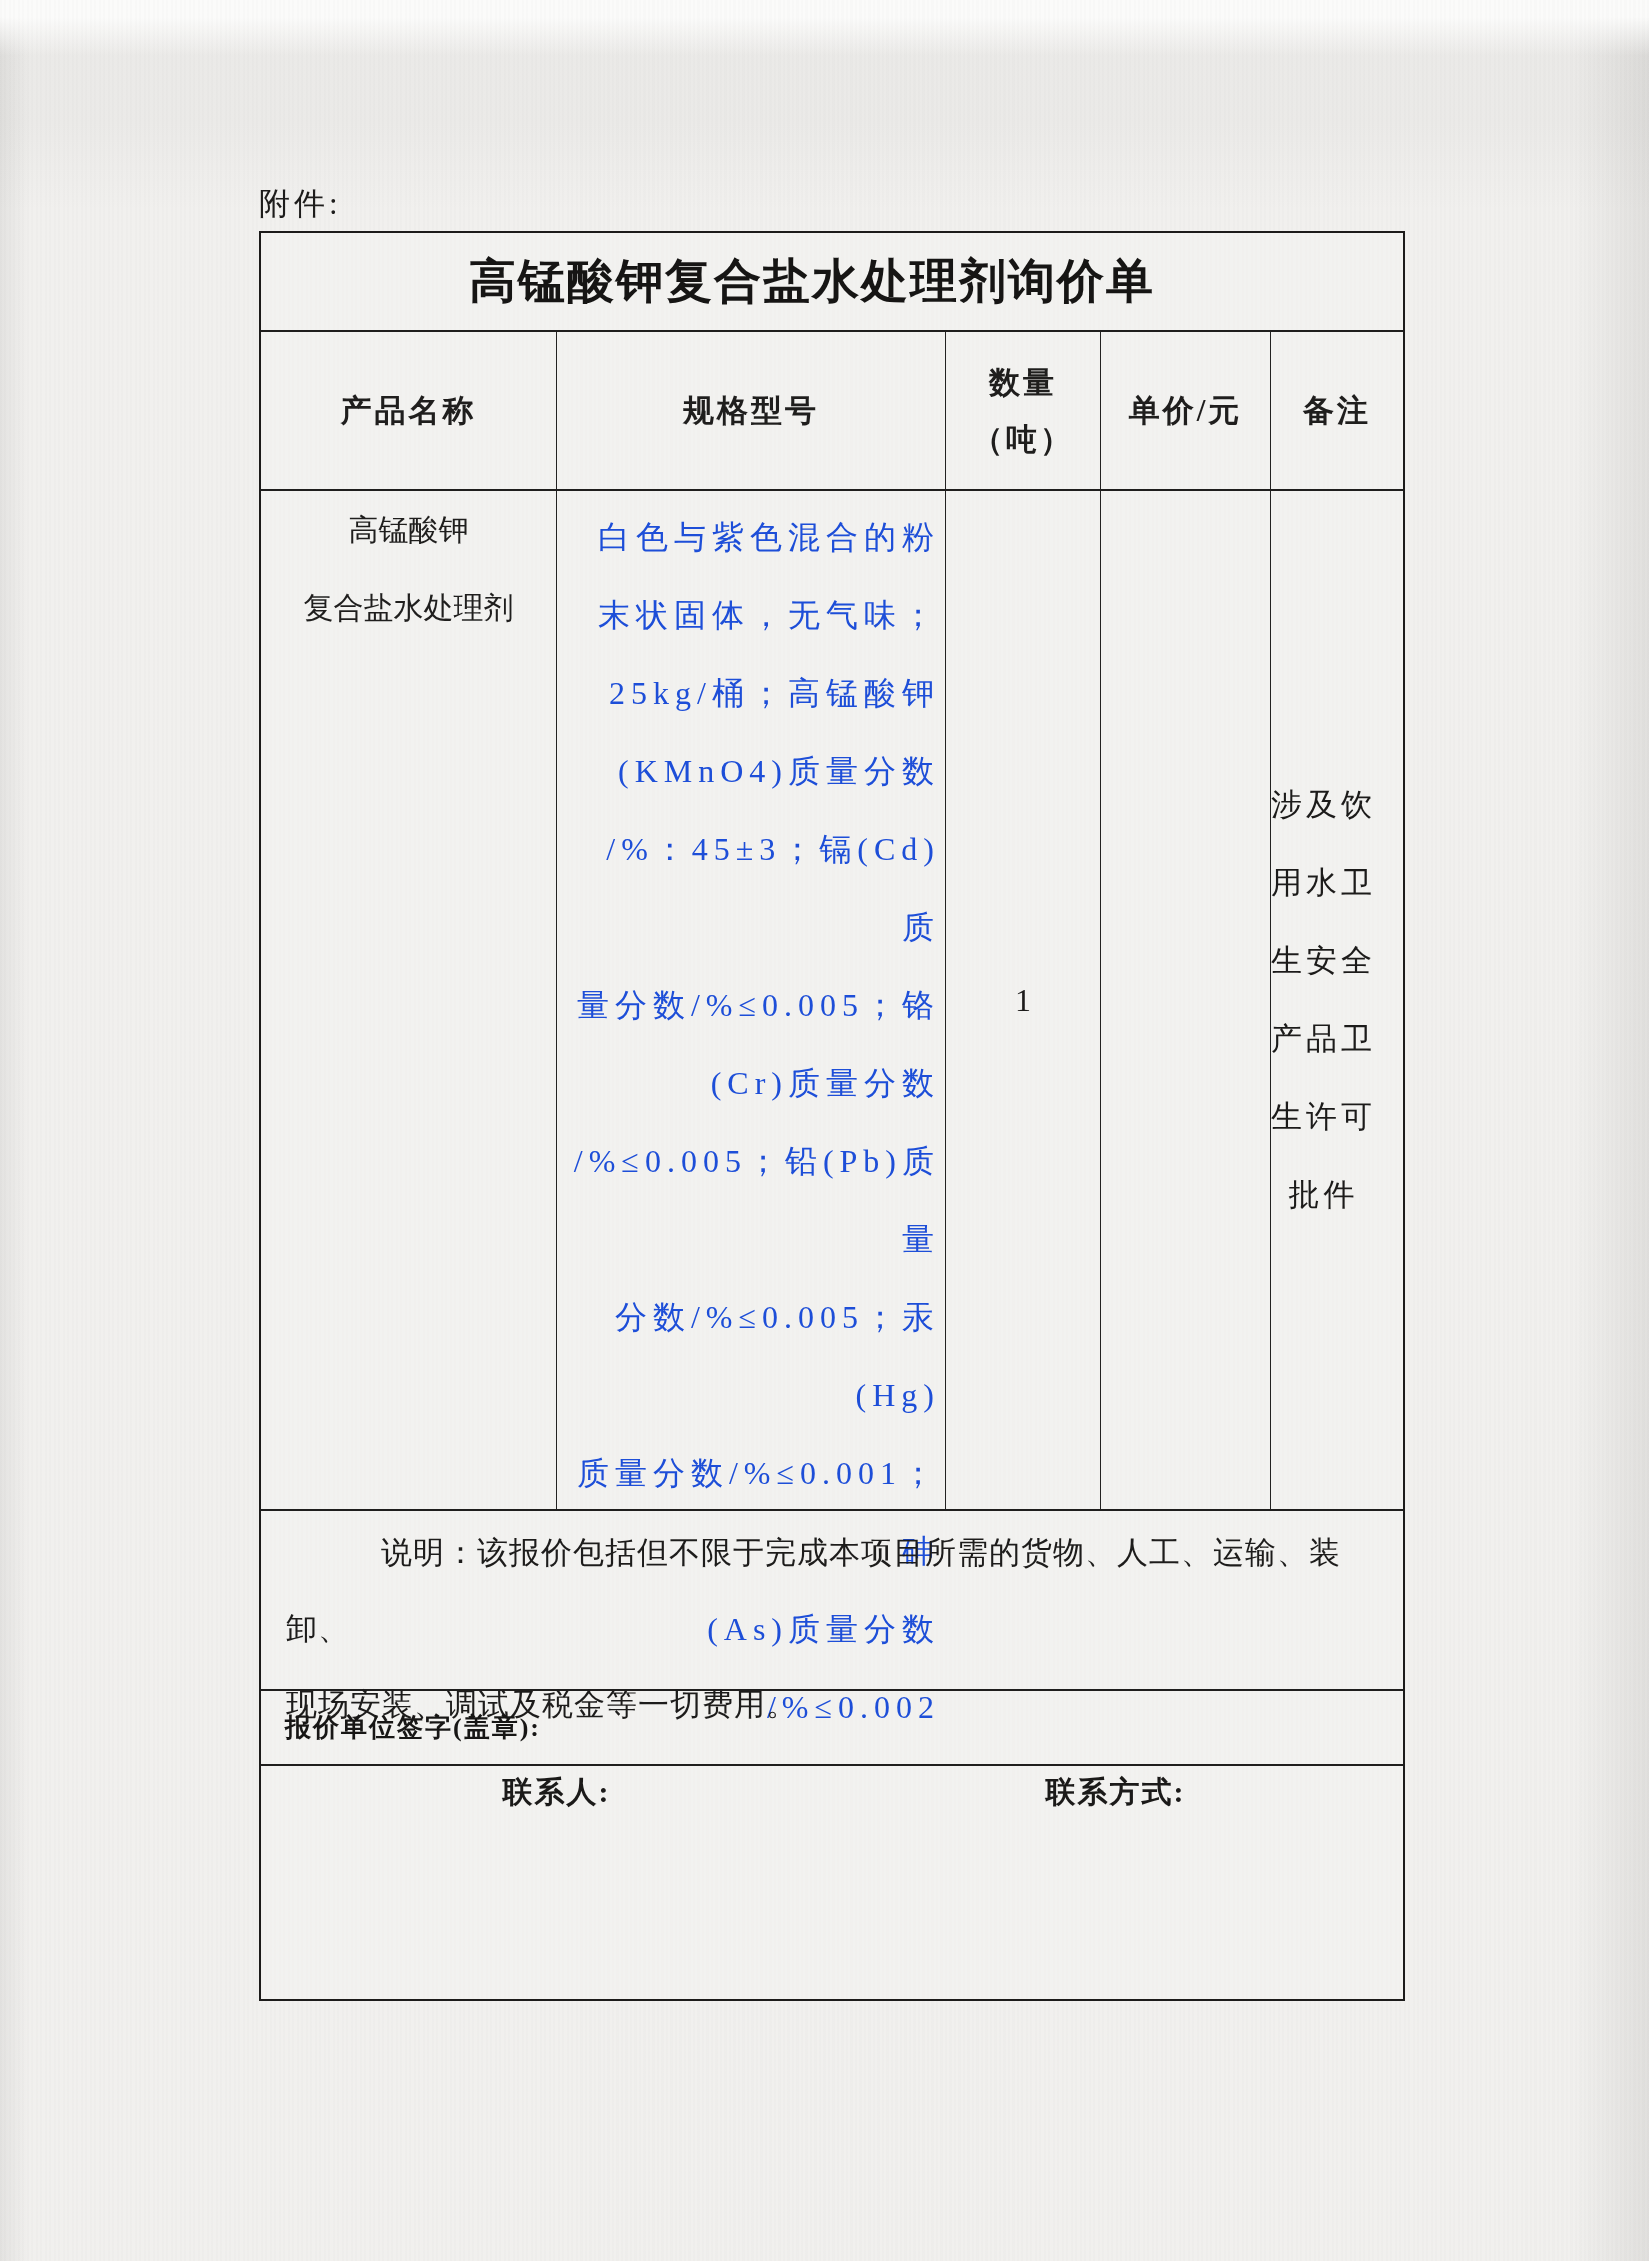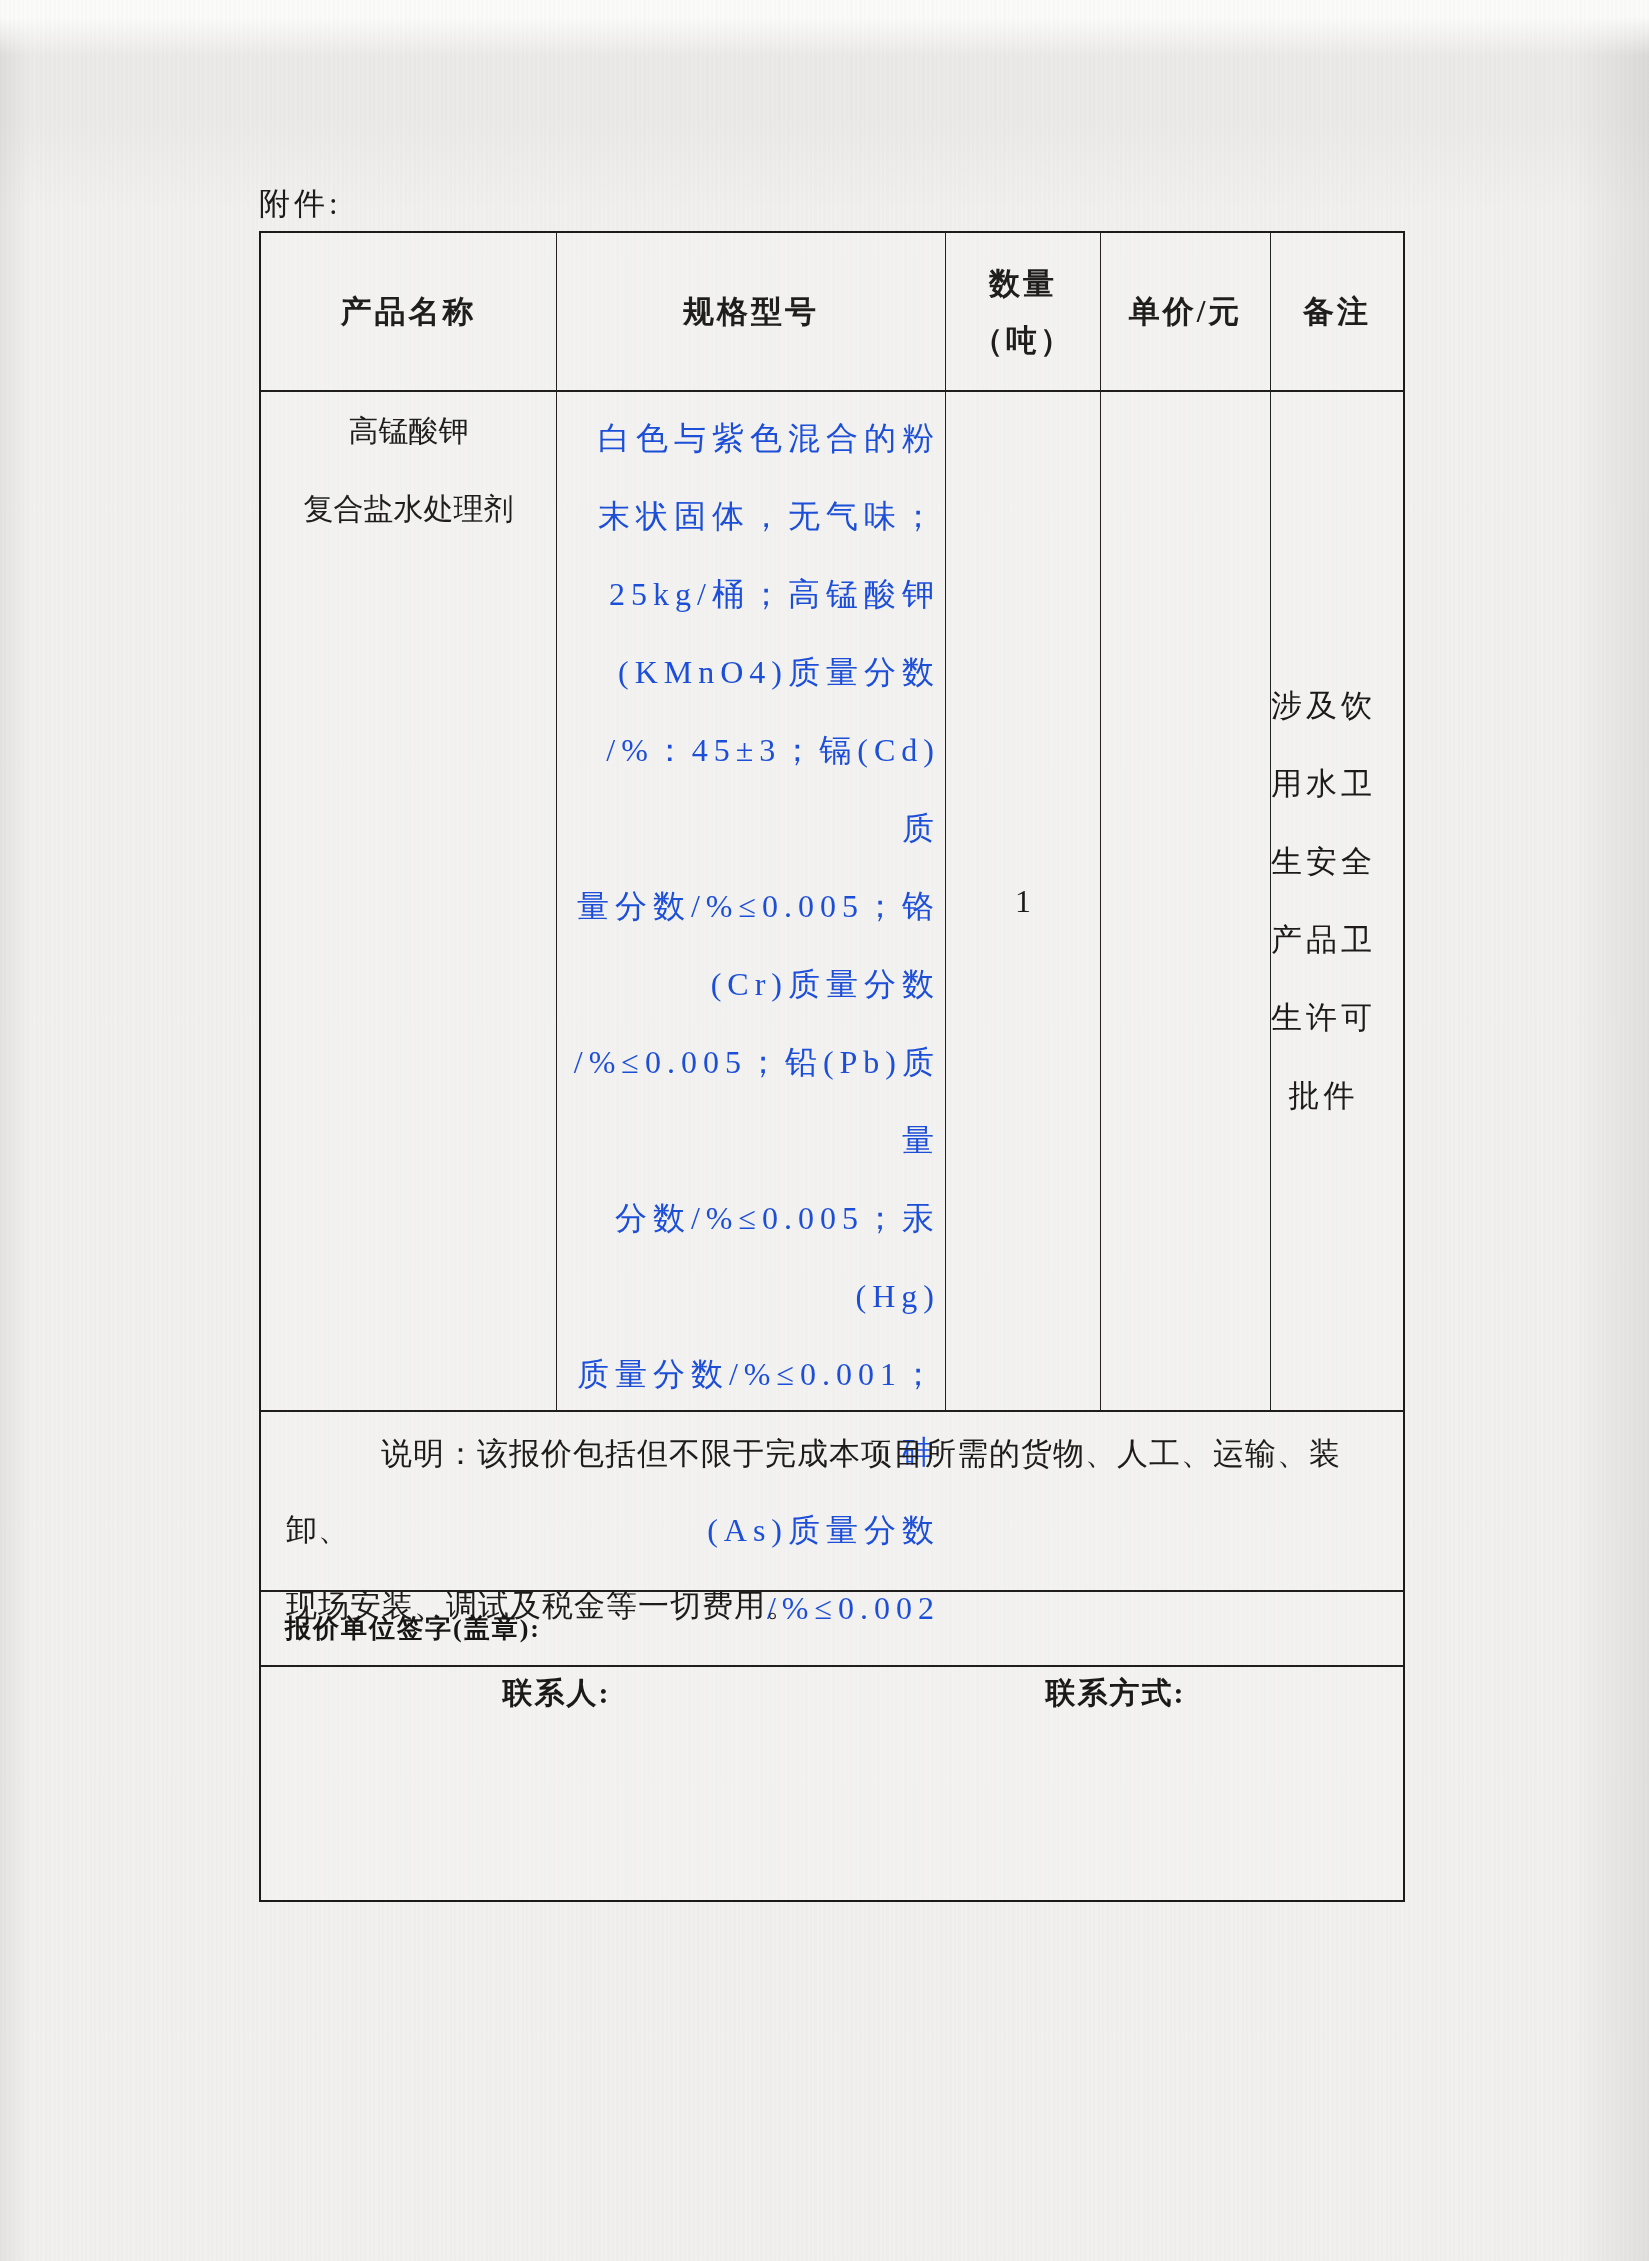--- a/index.html
+++ b/index.html
@@ -72,20 +72,23 @@
 </style>
 </head>
 <body>
 
 <div class="scan-bg"></div>
 
 <div class="attachment">附件:</div>
 
 <div class="doc-table">
 
+  <div class="row r-title">
+    <div class="title-text">高锰酸钾复合盐水处理剂询价单</div>
+  </div>
 
   <div class="row r-header">
     <div class="cell c1 hc">
       <span class="pre">产品名称</span>
     </div>
     <div class="cell c2 hc">
       <span class="pre">规格型号</span>
     </div>
     <div class="cell c3 hc">
       <span class="pre">数量

